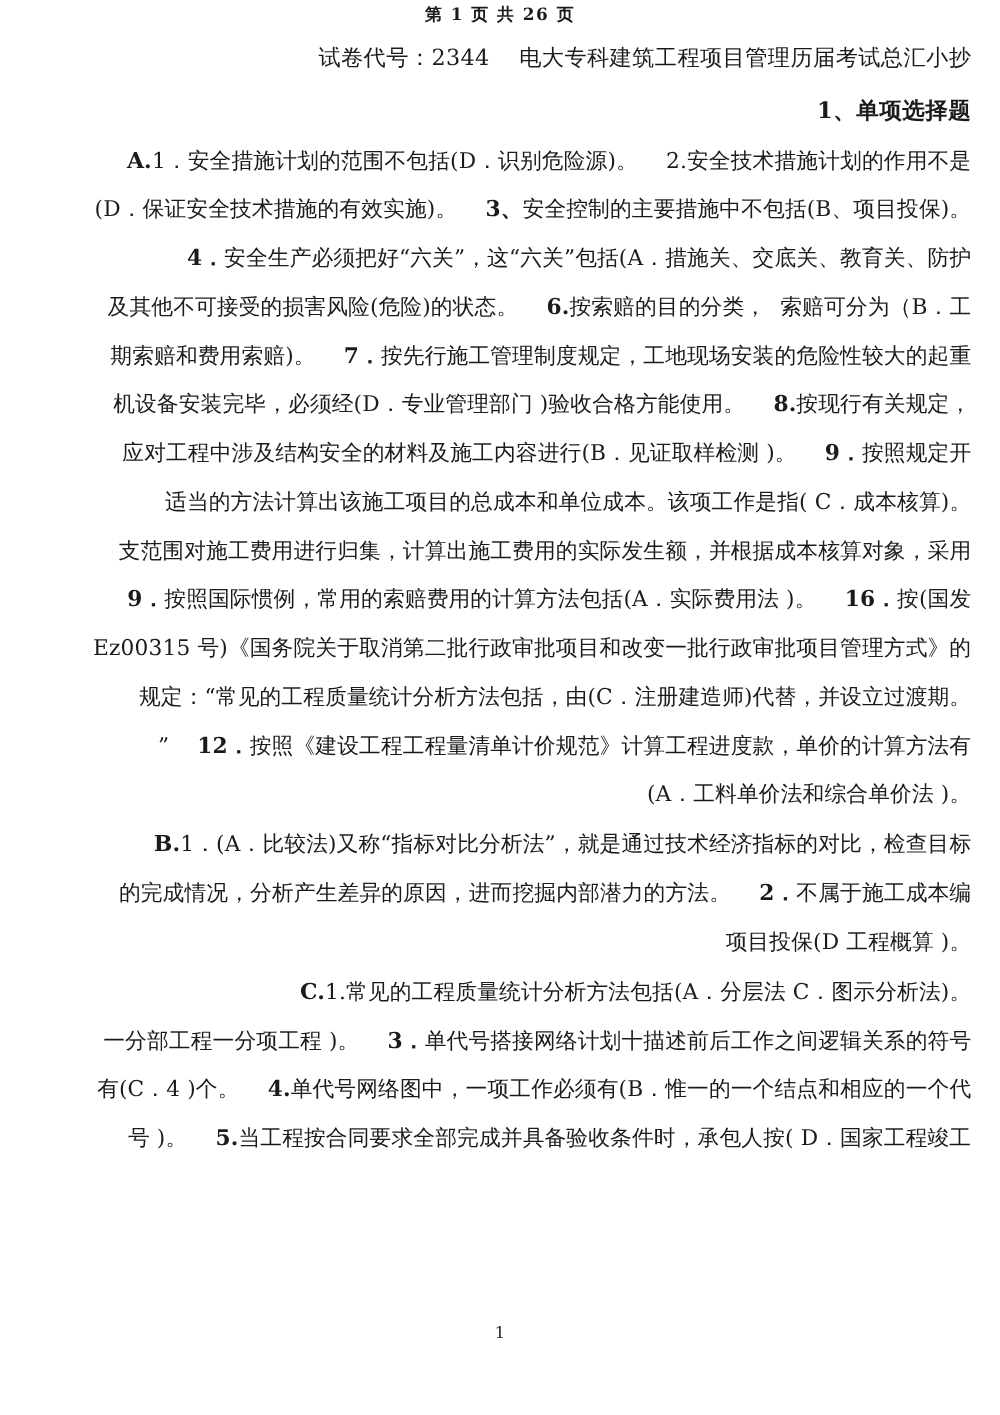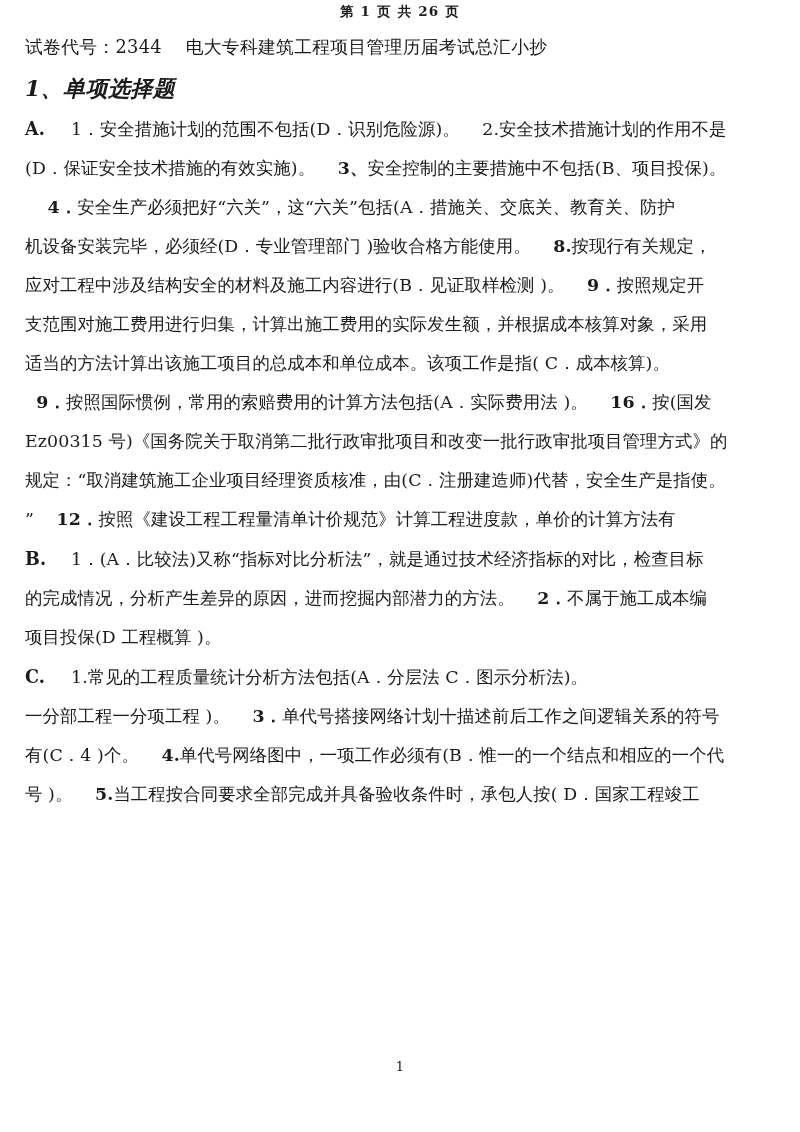--- a/index.html
+++ b/index.html
@@ -45,34 +45,34 @@
     width: 752px;
   }
 
   .line {
     font-size: 17.4px;
     line-height: 39px;
     white-space: pre-wrap;
     letter-spacing: 0.1px;
     color: #1b1b1b;
     font-family: "DejaVu Serif", "Liberation Serif", serif;
+    text-align: right;
   }
 
   .title-line {
     font-size: 17.8px;
     line-height: 42px;
     letter-spacing: 0.3px;
   }
 
   .section-heading {
-    font-size: 22px;
+    font-size: 18px;
     font-weight: bold;
     line-height: 41px;
     letter-spacing: 0.4px;
-    font-style: italic;
   }
 
   
   .lettered {
     display: block;
   }
   .lead-label {
     font-weight: bold;
     font-size: 17.6px;
     display: inline-block;
@@ -103,28 +103,31 @@
 
   <div class="doc-body">
 
     <div class="line title-line">试卷代号：2344    电大专科建筑工程项目管理历届考试总汇小抄</div>
 
     <div class="line section-heading"><span class="qnum">1、</span>单项选择题</div>
 
     <div class="line lettered"><span class="lead-label">A.</span><span>1．安全措施计划的范围不包括(D．识别危险源)。    2.安全技术措施计划的作用不是</span></div>
     <div class="line">(D．保证安全技术措施的有效实施)。    <span class="qnum">3、</span>安全控制的主要措施中不包括(B、项目投保)。</div>
     <div class="line">    <span class="qnum">4．</span>安全生产必须把好“六关”，这“六关”包括(A．措施关、交底关、教育关、防护</div>
+    <div class="line">及其他不可接受的损害风险(危险)的状态。    <span class="qnum">6.</span>按索赔的目的分类，  索赔可分为（B．工</div>
+    <div class="line">期索赔和费用索赔)。    <span class="qnum">7．</span>按先行施工管理制度规定，工地现场安装的危险性较大的起重</div>
     <div class="line">机设备安装完毕，必须经(D．专业管理部门 )验收合格方能使用。    <span class="qnum">8.</span>按现行有关规定，</div>
     <div class="line">应对工程中涉及结构安全的材料及施工内容进行(B．见证取样检测 )。    <span class="qnum">9．</span>按照规定开</div>
+    <div class="line">适当的方法计算出该施工项目的总成本和单位成本。该项工作是指( C．成本核算)。</div>
     <div class="line">支范围对施工费用进行归集，计算出施工费用的实际发生额，并根据成本核算对象，采用</div>
-    <div class="line">适当的方法计算出该施工项目的总成本和单位成本。该项工作是指( C．成本核算)。</div>
     <div class="line">  <span class="qnum">9．</span>按照国际惯例，常用的索赔费用的计算方法包括(A．实际费用法 )。    <span class="qnum">16．</span>按(国发</div>
     <div class="line">Ez00315 号)《国务院关于取消第二批行政审批项目和改变一批行政审批项目管理方式》的</div>
-    <div class="line">规定：“取消建筑施工企业项目经理资质核准，由(C．注册建造师)代替，安全生产是指使。</div>
+    <div class="line">规定：“常见的工程质量统计分析方法包括，由(C．注册建造师)代替，并设立过渡期。</div>
     <div class="line">”    <span class="qnum">12．</span>按照《建设工程工程量清单计价规范》计算工程进度款，单价的计算方法有</div>
+    <div class="line">(A．工料单价法和综合单价法 )。</div>
 
     <div class="line lettered"><span class="lead-label">B.</span><span>1．(A．比较法)又称“指标对比分析法”，就是通过技术经济指标的对比，检查目标</span></div>
     <div class="line">的完成情况，分析产生差异的原因，进而挖掘内部潜力的方法。    <span class="qnum">2．</span>不属于施工成本编</div>
     <div class="line">项目投保(D 工程概算 )。</div>
 
     <div class="line lettered"><span class="lead-label">C.</span><span>1.常见的工程质量统计分析方法包括(A．分层法 C．图示分析法)。</span></div>
 
     <div class="line">一分部工程一分项工程 )。    <span class="qnum">3．</span>单代号搭接网络计划十描述前后工作之间逻辑关系的符号</div>
     <div class="line">有(C．4 )个。    <span class="qnum">4.</span>单代号网络图中，一项工作必须有(B．惟一的一个结点和相应的一个代</div>
     <div class="line">号 )。    <span class="qnum">5.</span>当工程按合同要求全部完成并具备验收条件时，承包人按( D．国家工程竣工</div>

